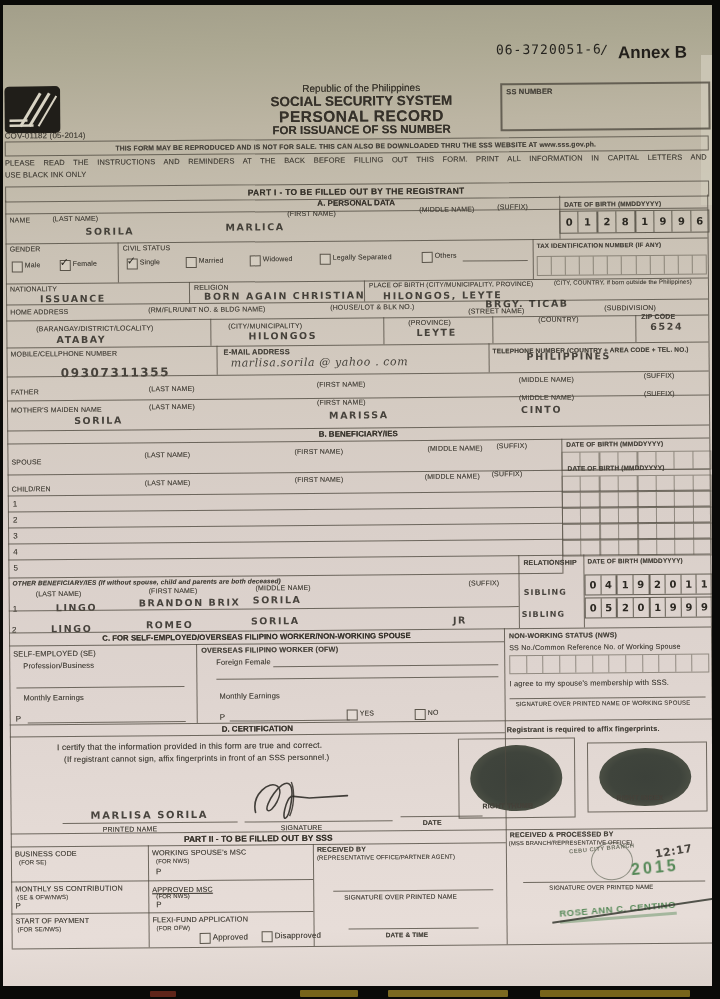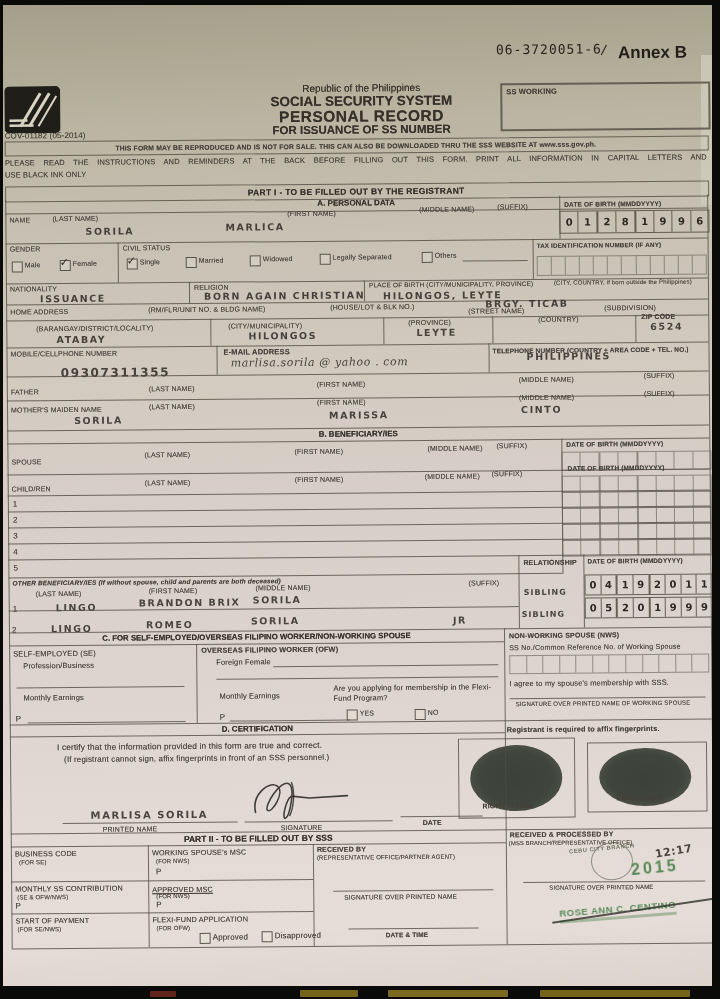--- a/index.html
+++ b/index.html
@@ -71,21 +71,21 @@
         <rect x="5" y="38" width="24" height="2.5" fill="#d9d4c4"></rect>
       </svg>
     </div>
 
     <div class="sec" style="left:240px;top:83px;width:250px;font-weight:normal;font-size:10px;">Republic of the Philippines</div>
     <div class="sec" style="left:240px;top:94px;width:250px;font-size:13.5px;">SOCIAL SECURITY SYSTEM</div>
     <div class="sec" style="left:240px;top:108px;width:250px;font-size:15.5px;letter-spacing:.5px;">PERSONAL RECORD</div>
     <div class="sec" style="left:240px;top:124px;width:250px;font-size:11.5px;">FOR ISSUANCE OF SS NUMBER</div>
 
     <div class="bx" style="left:504px;top:85px;width:206px;height:44px;border-width:2px;">
-      <div class="lb bold" style="left:4px;top:2px;font-size:7.5px;">SS WORKING</div>
+      <div class="lb bold" style="left:4px;top:2px;font-size:7.5px;">SS NUMBER</div>
     </div>
 
     <div class="lb lb8" style="left:8px;top:129px;">COV-01182 (05-2014)</div>
 
     <div class="bx" style="left:8px;top:139px;width:702px;height:13px;">
       <div class="lb bold ctr" style="left:0;top:3px;width:700px;font-size:6.8px;">THIS FORM MAY BE REPRODUCED AND IS NOT FOR SALE. THIS CAN ALSO BE DOWNLOADED THRU THE SSS WEBSITE AT www.sss.gov.ph.</div>
     </div>
     <div class="lb" style="left:8px;top:156px;width:702px;font-size:7.5px;white-space:normal;text-align-last:justify;">PLEASE READ THE INSTRUCTIONS AND REMINDERS AT THE BACK BEFORE FILLING OUT THIS FORM. PRINT ALL INFORMATION IN CAPITAL LETTERS AND</div>
     <div class="lb" style="left:8px;top:168px;font-size:7.5px;">USE BLACK INK ONLY</div>
 
@@ -351,21 +351,21 @@
     <div class="hw" style="left:50px;top:621px;">LINGO</div>
     <div class="hw" style="left:145px;top:618px;">ROMEO</div>
     <div class="hw" style="left:250px;top:615px;">SORILA</div>
     <div class="hw" style="left:452px;top:616px;">JR</div>
     <div class="hw" style="left:521px;top:612px;font-size:8px;letter-spacing:1px;">SIBLING</div>
 
     <div class="hl" style="left:8px;top:630px;width:702px;"></div>
     <div class="sec" style="left:8px;top:632px;width:495px;font-size:7.8px;">C. FOR SELF-EMPLOYED/OVERSEAS FILIPINO WORKER/NON-WORKING SPOUSE</div>
     <div class="hl" style="left:8px;top:643px;width:495px;"></div>
     <div class="vl" style="left:503px;top:630px;height:92px;"></div>
-    <div class="lb bold" style="left:508px;top:634px;">NON-WORKING SPOUSE (NWS)</div>
+    <div class="lb bold" style="left:508px;top:634px;">NON-WORKING STATUS (NWS)</div>
     <div class="lb" style="left:508px;top:645px;font-size:7.2px;">SS No./Common Reference No. of Working Spouse</div>
     <div class="digits lite" style="left:508px;top:657px;width:198px;height:17px;">
         <div class="dcell"></div>
         <div class="dcell"></div>
         <div class="dcell"></div>
         <div class="dcell"></div>
         <div class="dcell"></div>
         <div class="dcell"></div>
         <div class="dcell"></div>
         <div class="dcell"></div>
@@ -386,21 +386,20 @@
     <div class="hl" style="left:26px;top:720px;width:158px;"></div>
 
     <div class="vl" style="left:195px;top:643px;height:79px;"></div>
     <div class="lb bold" style="left:200px;top:645px;font-size:7.3px;">OVERSEAS FILIPINO WORKER (OFW)</div>
     <div class="lb" style="left:215px;top:657px;font-size:7.5px;">Foreign Female</div>
     <div class="hl" style="left:272px;top:666px;width:225px;"></div>
     <div class="hl" style="left:215px;top:678px;width:282px;"></div>
     <div class="lb" style="left:218px;top:691px;font-size:7.5px;">Monthly Earnings</div>
     <div class="lb lb8" style="left:218px;top:712px;">P</div>
     <div class="hl" style="left:228px;top:720px;width:120px;"></div>
-    <div class="lb" style="left:332px;top:684px;width:168px;font-size:7.5px;white-space:normal;line-height:1.3;">Are you applying for membership in the Flexi-Fund Program?</div>
     <div class="cb" style="left:345px;top:710px;"></div>
     <div class="lb" style="left:358px;top:710px;">YES</div>
     <div class="cb" style="left:413px;top:710px;"></div>
     <div class="lb" style="left:426px;top:710px;">NO</div>
 
     <div class="hl" style="left:8px;top:722px;width:702px;"></div>
     <div class="sec" style="left:8px;top:724px;width:495px;font-size:8px;">D. CERTIFICATION</div>
     <div class="lb bold" style="left:505px;top:727px;font-size:7.3px;">Registrant is required to affix fingerprints.</div>
     <div class="hl" style="left:8px;top:734px;width:495px;"></div>
 

